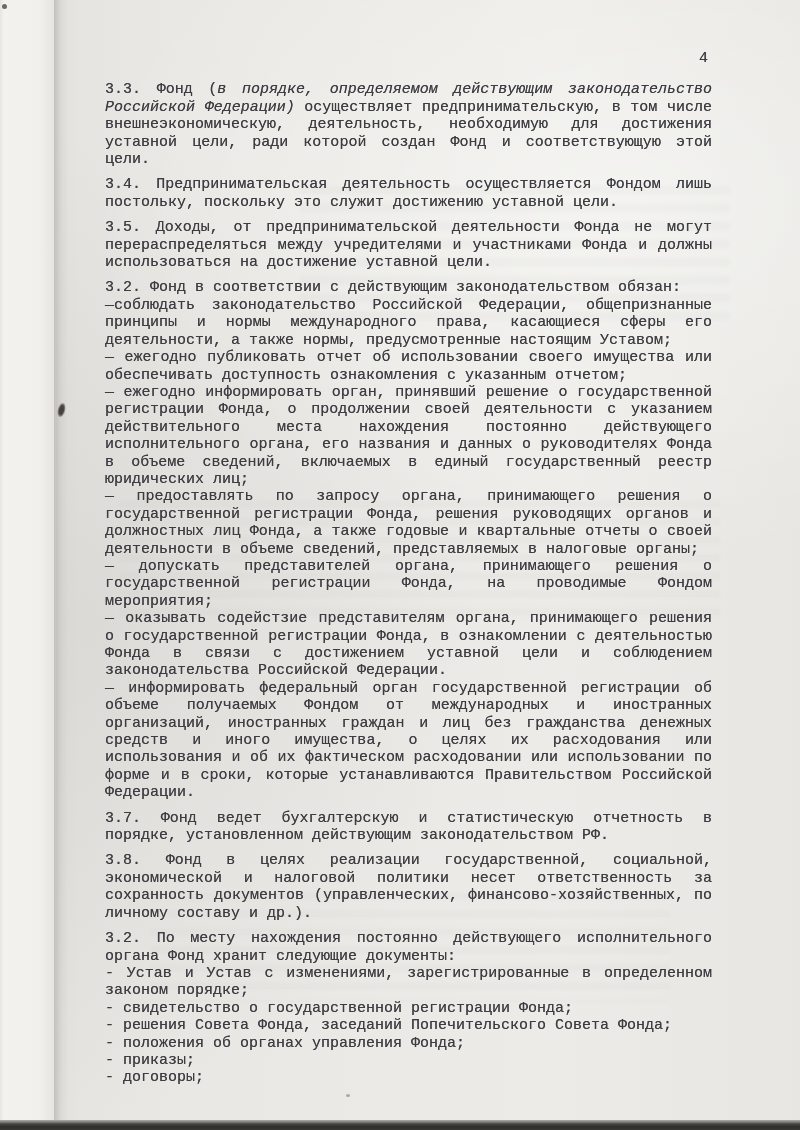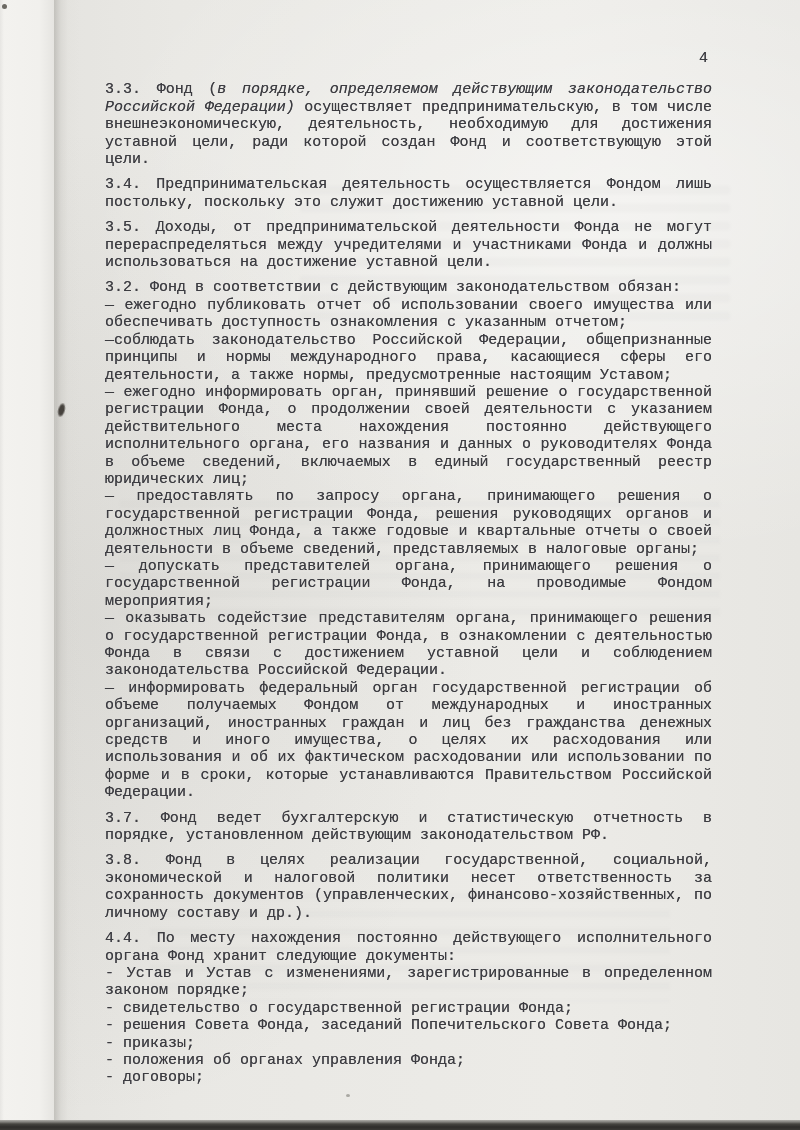--- a/index.html
+++ b/index.html
@@ -94,33 +94,33 @@
   <div class="speck sp2"></div>
   <div class="speck sp3"></div>
 
   <div class="content">
     <div class="pagenum">4</div>
     <div class="body">
         <p><span>3.3. Фонд (</span><span class="italic">в порядке, определяемом действующим законодательство Российской Федерации)</span><span> осуществляет предпринимательскую, в том числе внешнеэкономическую, деятельность, необходимую для достижения уставной цели, ради которой создан Фонд и соответствующую этой цели.</span></p>
         <p class="spaced"><span>3.4. Предпринимательская деятельность осуществляется Фондом лишь постольку, поскольку это служит достижению уставной цели.</span></p>
         <p class="spaced"><span>3.5. Доходы, от предпринимательской деятельности Фонда не могут перераспределяться между учредителями и участниками Фонда и должны использоваться на достижение уставной цели.</span></p>
         <p class="spaced"><span>3.2. Фонд в соответствии с действующим законодательством обязан:</span></p>
+        <p><span>—соблюдать законодательство Российской Федерации, общепризнанные принципы и нормы международного права, касающиеся сферы его деятельности, а также нормы, предусмотренные настоящим Уставом;</span></p>
         <p><span>— ежегодно публиковать отчет об использовании своего имущества или обеспечивать доступность ознакомления с указанным отчетом;</span></p>
-        <p><span>—соблюдать законодательство Российской Федерации, общепризнанные принципы и нормы международного права, касающиеся сферы его деятельности, а также нормы, предусмотренные настоящим Уставом;</span></p>
         <p><span>— ежегодно информировать орган, принявший решение о государственной регистрации Фонда, о продолжении своей деятельности с указанием действительного места нахождения постоянно действующего исполнительного органа, его названия и данных о руководителях Фонда в объеме сведений, включаемых в единый государственный реестр юридических лиц;</span></p>
         <p><span>— предоставлять по запросу органа, принимающего решения о государственной регистрации Фонда, решения руководящих органов и должностных лиц Фонда, а также годовые и квартальные отчеты о своей деятельности в объеме сведений, представляемых в налоговые органы;</span></p>
         <p><span>— допускать представителей органа, принимающего решения о государственной регистрации Фонда, на проводимые Фондом мероприятия;</span></p>
         <p><span>— оказывать содейстзие представителям органа, принимающего решения о государственной регистрации Фонда, в ознакомлении с деятельностью Фонда в связи с достижением уставной цели и соблюдением законодательства Российской Федерации.</span></p>
         <p><span>— информировать федеральный орган государственной регистрации об объеме получаемых Фондом от международных и иностранных организаций, иностранных граждан и лиц без гражданства денежных средств и иного имущества, о целях их расходования или использования и об их фактическом расходовании или использовании по форме и в сроки, которые устанавливаются Правительством Российской Федерации.</span></p>
         <p class="spaced"><span>3.7. Фонд ведет бухгалтерскую и статистическую отчетность в порядке, установленном действующим законодательством РФ.</span></p>
         <p class="spaced"><span>3.8. Фонд в целях реализации государственной, социальной, экономической и налоговой политики несет ответственность за сохранность документов (управленческих, финансово-хозяйственных, по личному составу и др.).</span></p>
-        <p class="spaced"><span>4.4. По месту нахождения постоянно действующего исполнительного органа Фонд хранит следующие документы:</span></p>
+        <p class="spaced"><span>3.2. По месту нахождения постоянно действующего исполнительного органа Фонд хранит следующие документы:</span></p>
         <p><span>- Устав и Устав с изменениями, зарегистрированные в определенном законом порядке;</span></p>
         <p><span>- свидетельство о государственной регистрации Фонда;</span></p>
         <p><span>- решения Совета Фонда, заседаний Попечительского Совета Фонда;</span></p>
+        <p><span>- положения об органах управления Фонда;</span></p>
         <p><span>- приказы;</span></p>
-        <p><span>- положения об органах управления Фонда;</span></p>
         <p><span>- договоры;</span></p>
       </div>
   </div>
 
   <div class="bottom-edge"></div>
 </div>
 
 </body></html>

